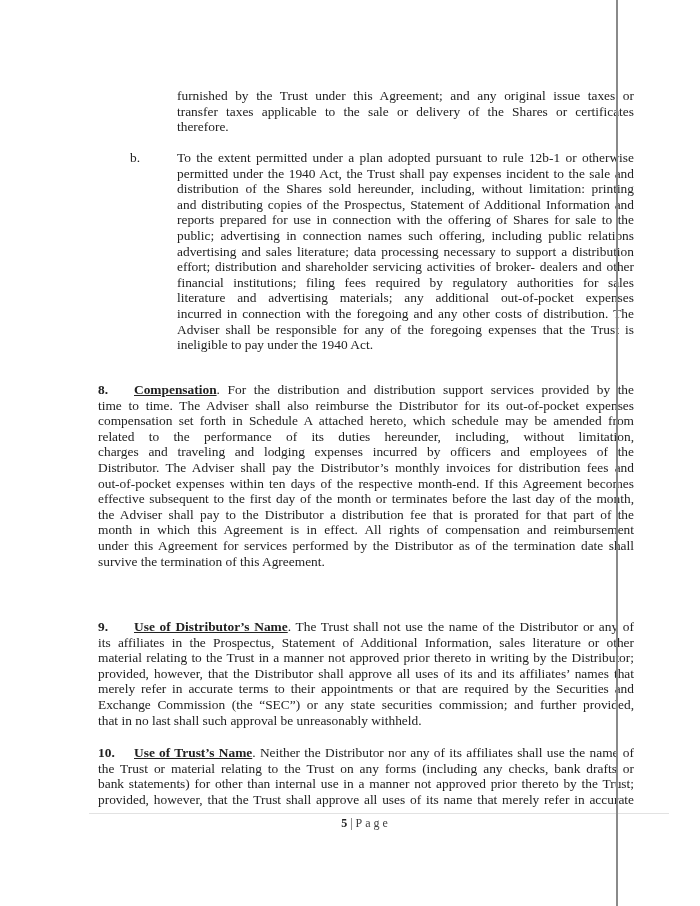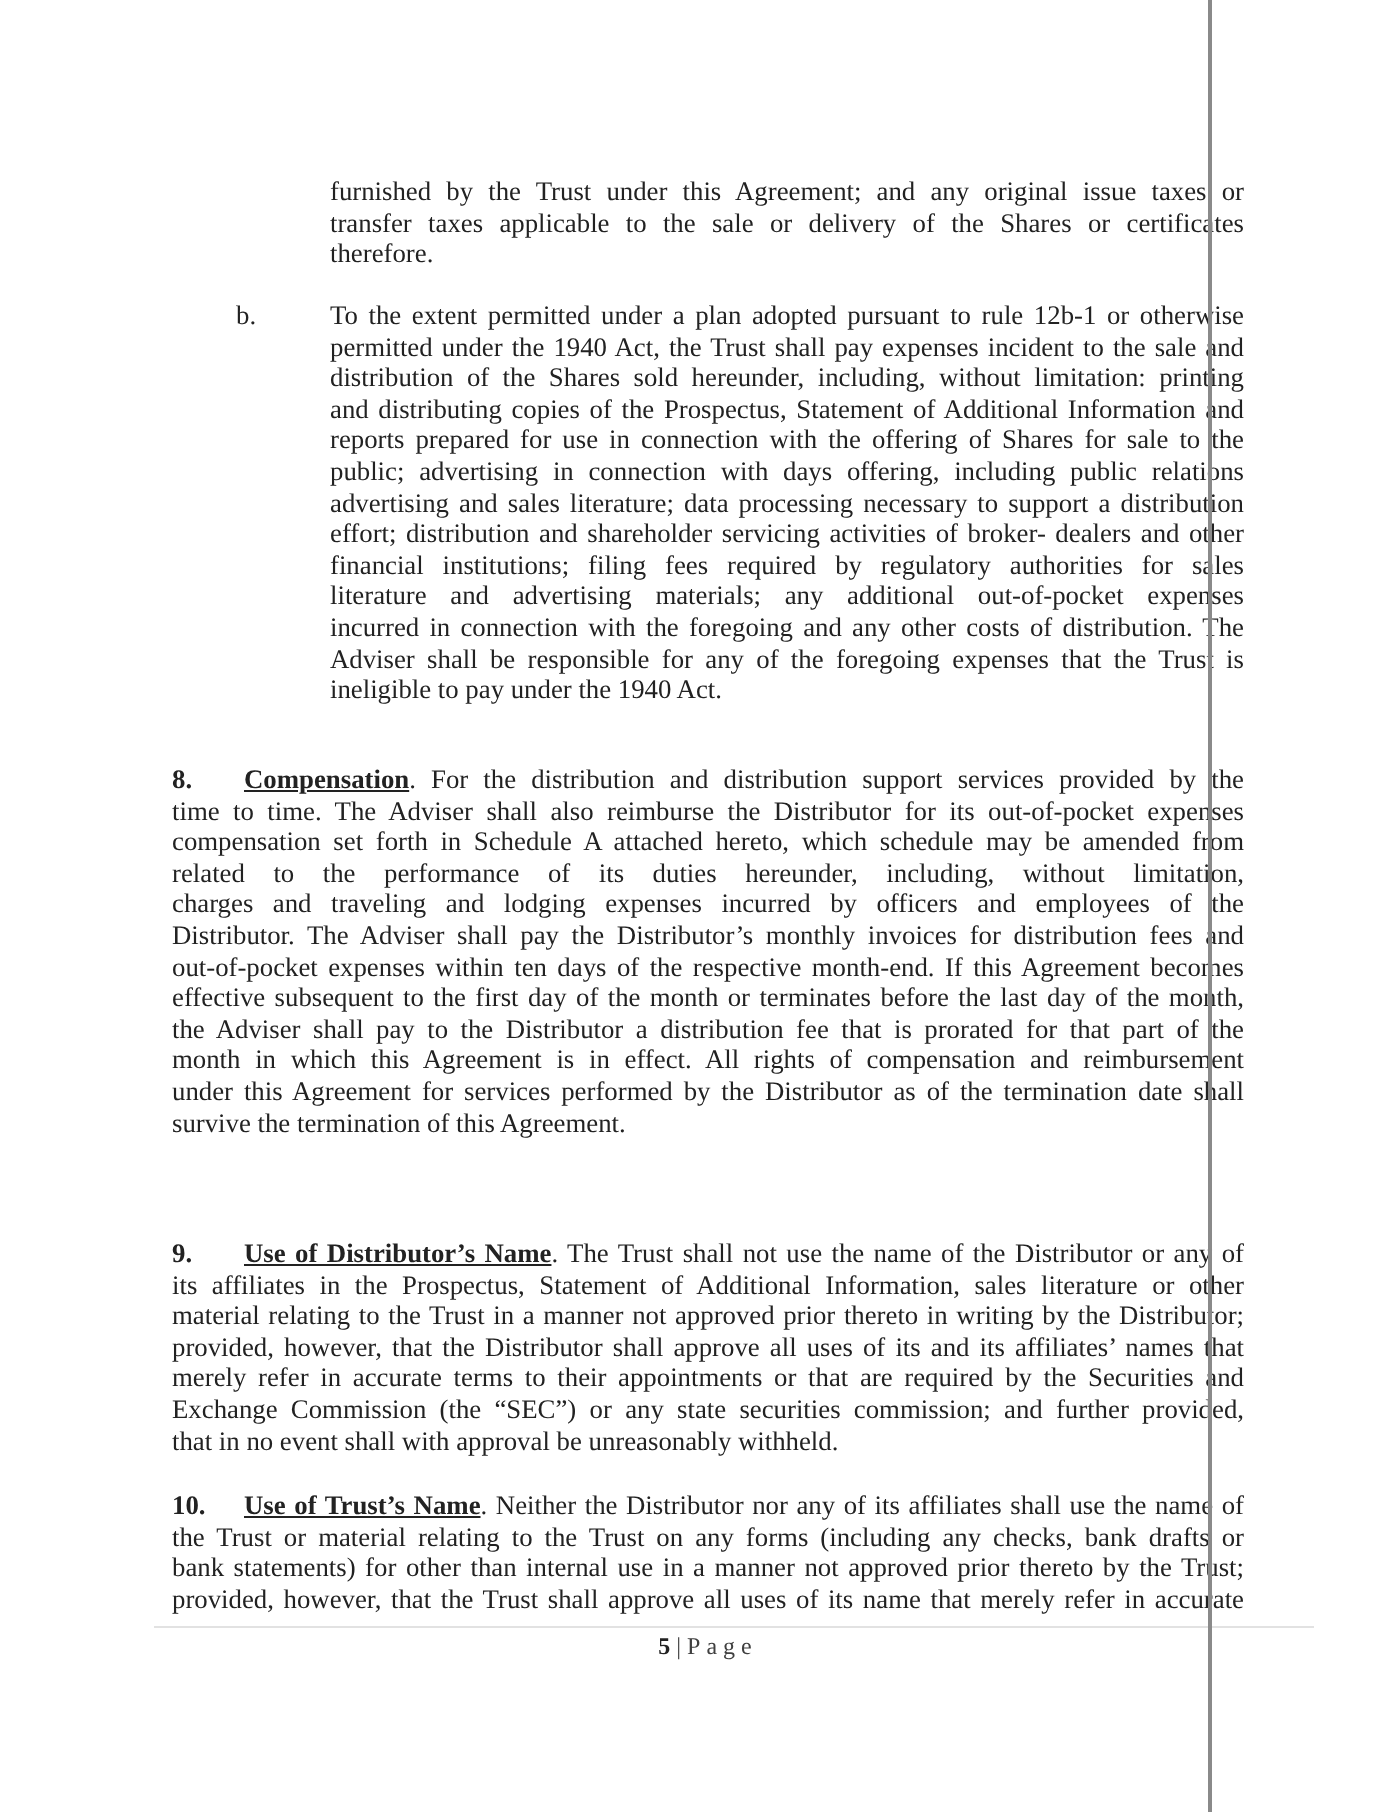--- a/index.html
+++ b/index.html
@@ -1,20 +1,20 @@
 <!DOCTYPE html>
 <html><head>
   <meta charset="utf-8">
   <style>
     html, body { margin: 0; padding: 0; }
     body {
       width: 700px; height: 906px; background: #ffffff; position: relative; overflow: hidden;
       font-family: "Liberation Serif", "DejaVu Serif", serif; color: #222;
     }
-    .page { position: absolute; left: 4px; top: 0; width: 571px; height: 906px; border-radius: 11px; }
+    .page { position: absolute; left: 16px; top: 0; width: 571px; height: 906px; border-radius: 11px; }
     .block { position: absolute; }
     .line {
       height: 15.6px; line-height: 15.6px; font-size: 13.4px;
       text-align: justify; text-align-last: justify; white-space: nowrap; overflow: visible;
     }
     .line.last { text-align-last: left; }
     .indent-block { left: 161px; width: 457px; }
     .section-block { left: 82px; width: 536px; }
     .label-b { position: absolute; left: 114px; top: 170px; font-size: 13.4px; line-height: 15.6px; }
     .num { font-weight: bold; display: inline-block; width: 36px; }
@@ -44,21 +44,21 @@
     <div class="line last">therefore.</div>
   </div>
 
   <div class="label-b" style="top:150px;">b.</div>
   <div class="block indent-block" style="top:150px;">
     <div class="line" style="white-space: nowrap;">To the extent permitted under a plan adopted pursuant to rule 12b-1 or otherwise</div>
     <div class="line" style="white-space: nowrap;">permitted under the 1940 Act, the Trust shall pay expenses incident to the sale and</div>
     <div class="line" style="white-space: nowrap;">distribution of the Shares sold hereunder, including, without limitation: printing</div>
     <div class="line" style="white-space: nowrap;">and distributing copies of the Prospectus, Statement of Additional Information and</div>
     <div class="line" style="white-space: nowrap;">reports prepared for use in connection with the offering of Shares for sale to the</div>
-    <div class="line" style="white-space: nowrap;">public; advertising in connection with days offering, including public relations</div>
+    <div class="line" style="white-space: nowrap;">public; advertising in connection names such offering, including public relations</div>
     <div class="line" style="white-space: nowrap;">advertising and sales literature; data processing necessary to support a distribution</div>
     <div class="line" style="white-space: nowrap;">effort; distribution and shareholder servicing activities of broker- dealers and other</div>
     <div class="line" style="white-space: nowrap;">financial institutions; filing fees required by regulatory authorities for sales</div>
     <div class="line" style="white-space: nowrap;">literature  and advertising materials; any additional out-of-pocket expenses</div>
     <div class="line" style="white-space: nowrap;">incurred in connection with the  foregoing and any other costs of distribution. The</div>
     <div class="line" style="white-space: nowrap;">Adviser shall be responsible for any of the foregoing expenses that the Trust is</div>
     <div class="line last">ineligible to pay under the 1940 Act.</div>
   </div>
 
   <div class="block section-block" style="top:382px;font-family:Liberation Serif, serif;">
@@ -76,21 +76,21 @@
     <div class="line last">survive the termination of this Agreement.</div>
   </div>
 
   <div class="block section-block" style="top:619px;">
     <div class="line" style="white-space: nowrap;"><span class="num">9.</span><span class="heading">Use of Distributor’s Name</span><span>. The Trust shall not use the name of the Distributor or any of</span></div>
     <div class="line" style="white-space: nowrap;">its affiliates in the Prospectus, Statement of Additional Information, sales literature or other</div>
     <div class="line" style="white-space: nowrap;">material relating to the Trust in a manner not approved prior thereto in writing by the Distributor;</div>
     <div class="line" style="white-space: nowrap;">provided, however, that the Distributor shall approve all uses of its and its affiliates’ names that</div>
     <div class="line" style="white-space: nowrap;">merely refer in accurate terms to their appointments or that are required by the Securities and</div>
     <div class="line" style="white-space: nowrap;">Exchange Commission (the “SEC”) or any state securities commission; and further provided,</div>
-    <div class="line last">that in no event shall with approval be unreasonably withheld.</div>
+    <div class="line last">that in no last shall such approval be unreasonably withheld.</div>
   </div>
 
   <div class="block section-block" style="top:745px;">
     <div class="line" style="white-space: nowrap;"><span class="num">10.</span><span class="heading">Use of Trust’s Name</span><span>. Neither the Distributor nor any of its affiliates shall use the name of</span></div>
     <div class="line" style="white-space: nowrap;">the Trust or material relating to the Trust on any forms (including any checks, bank drafts or</div>
     <div class="line" style="white-space: nowrap;">bank statements) for other than internal use in a manner not approved prior thereto by the Trust;</div>
     <div class="line" style="white-space: nowrap;">provided, however, that the Trust shall approve all uses of its name that merely refer in accurate</div>
   </div>
 
   <div class="footer-rule"></div>

